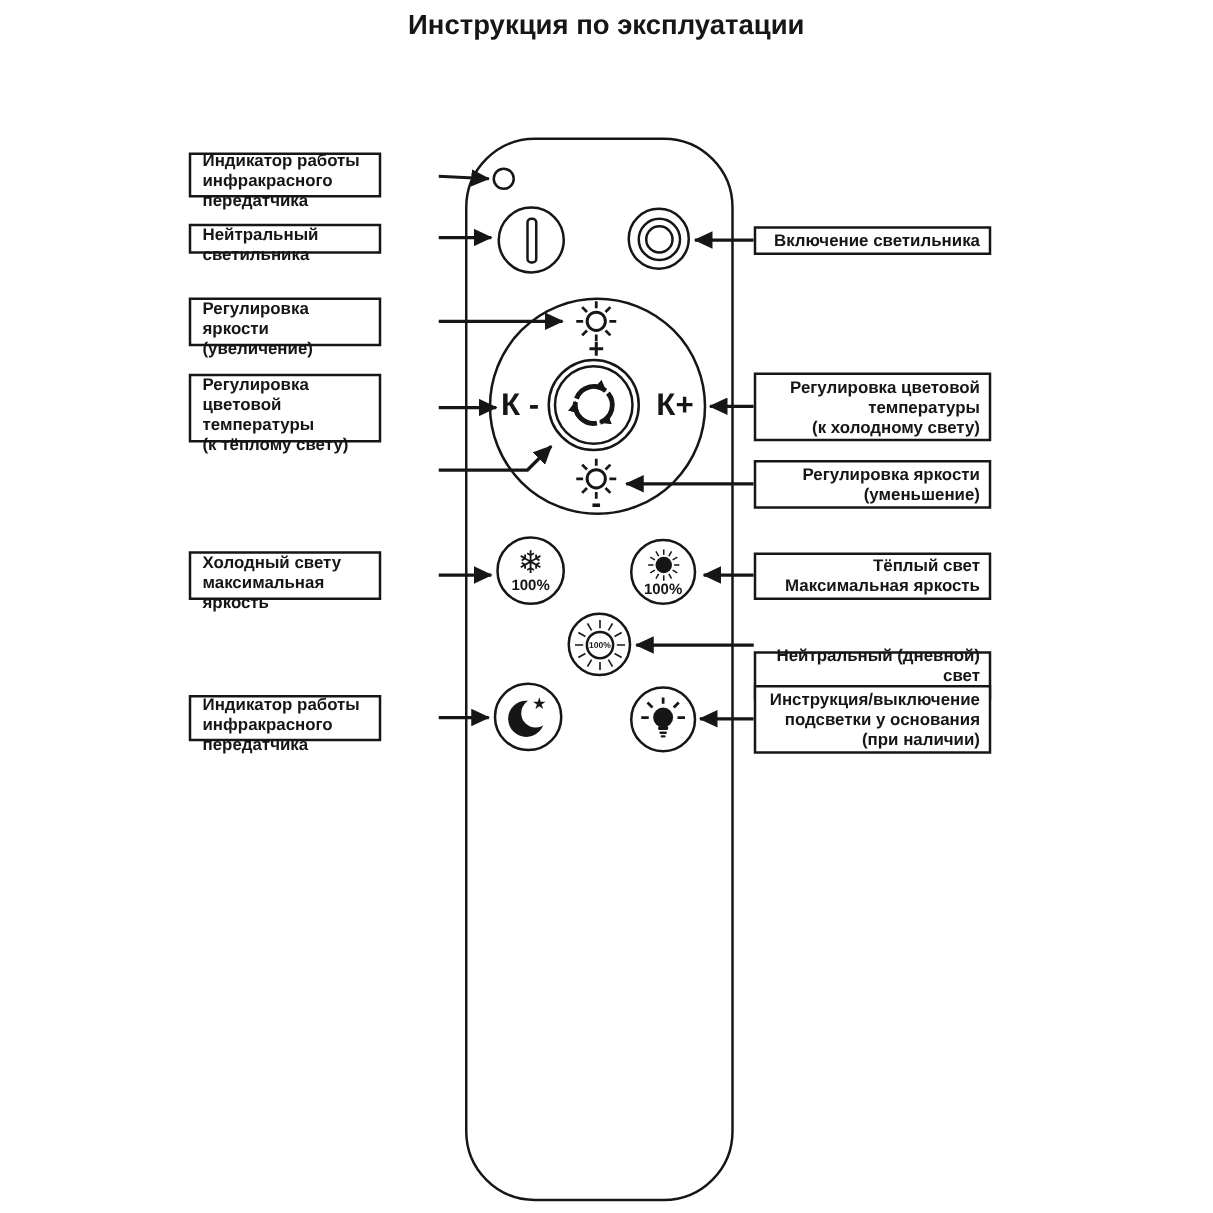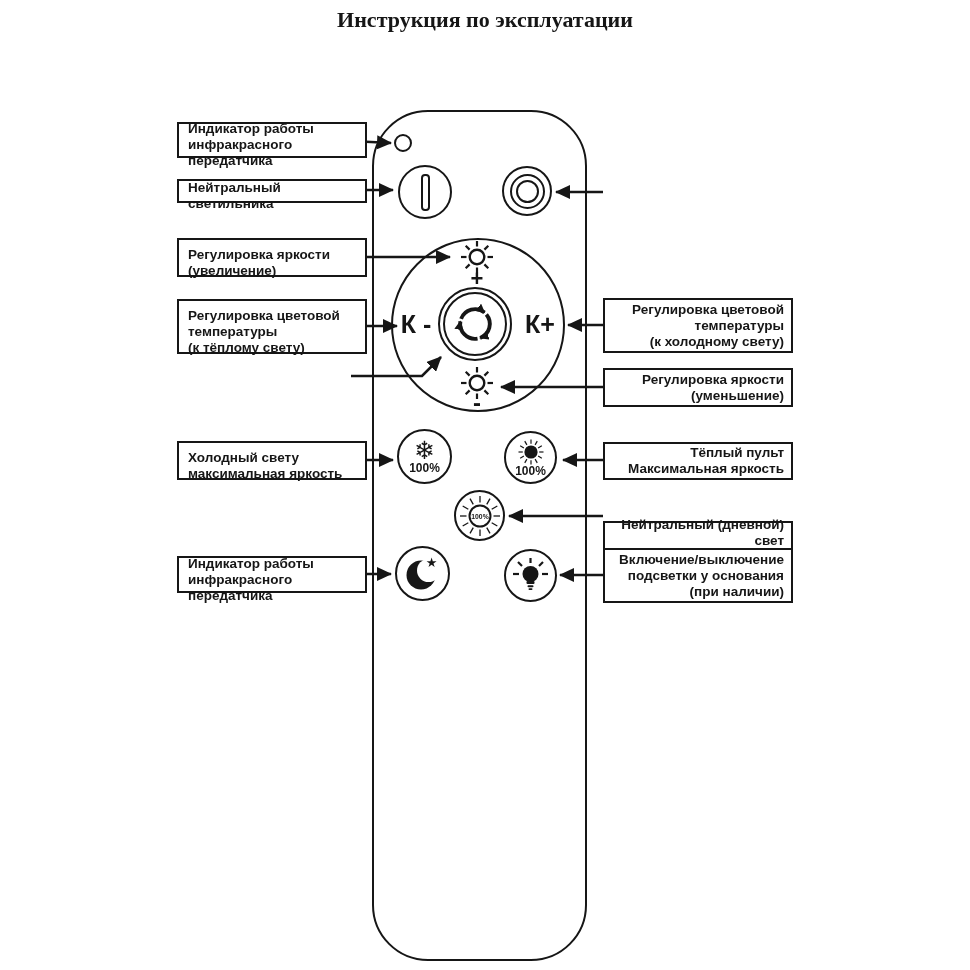--- a/index.html
+++ b/index.html
@@ -3,32 +3,32 @@
 <meta charset="utf-8">
 <style>
   * { margin:0; padding:0; box-sizing:border-box; }
   html,body { background:#ffffff; }
   .page {
     position:relative; width:970px; height:970px; background:#ffffff;
     font-family:"Liberation Sans", sans-serif; color:#161616; overflow:hidden;
   }
   .title {
     position:absolute; top:7px; left:0; width:970px; text-align:center;
-    font-size:22px; font-weight:bold;font-family:Liberation Serif, serif;
+    font-size:22px; font-weight:bold;
   }
   .subtitle {
     position:absolute; top:54px; left:0; width:970px; text-align:center;
     font-size:16px; font-weight:bold;
   }
   .lbox, .rbox {
     position:absolute; background:#ffffff; border:2px solid #161616;
     display:flex; align-items:center; z-index:6;
     font-weight:bold; font-size:13.5px; line-height:16px;
   }
-  .lbox { left:177px; width:190px; padding:12px 4px 2px 9px; }
+  .lbox { left:151px; width:154px; padding:12px 4px 2px 9px; }
   .rbox { left:603px; width:190px; padding:2px 7px 2px 4px; justify-content:flex-end; }
   .lbox span, .rbox span { white-space:pre-line; }
   .rbox span { text-align:right; }
   .circle { position:absolute; border:2.4px solid #161616; border-radius:50%; background:#ffffff; }
   .remote {
     position:absolute; left:372px; top:110px; width:215px; height:851px;
     border:2.4px solid #161616; border-radius:56px; background:#ffffff; z-index:1;
   }
   .dial { left:391px; top:238px; width:174px; height:174px; border-width:2.2px; z-index:2; }
   .ico { position:absolute; z-index:4; }
@@ -206,39 +206,42 @@
     </div>
   <div class="lbox" style="top:441px;height:39px">
     <span>Холодный свету
 максимальная яркость</span>
     </div>
   <div class="lbox" style="top:556px;height:37px">
     <span>Индикатор работы
 инфракрасного передатчика</span>
     </div>
 
+  <div class="rbox" style="top:181px;height:23px">
+    <span>Включение светильника</span>
+    </div>
   <div class="rbox" style="top:298px;height:55px">
     <span>Регулировка цветовой
 температуры
 (к холодному свету)</span>
     </div>
   <div class="rbox" style="top:368px;height:39px">
     <span>Регулировка яркости
 (уменьшение)</span>
     </div>
   <div class="rbox" style="top:442px;height:38px">
-    <span>Тёплый пульт
+    <span>Тёплый свет
 Максимальная яркость</span>
     </div>
   <div class="rbox" style="top:521px;height:39px">
     <span>Нейтральный (дневной) свет
 Максимальная яркость</span>
     </div>
   <div class="rbox" style="top:548px;height:55px">
-    <span>Включение/выключение
+    <span>Инструкция/выключение
 подсветки у основания
 (при наличии)</span>
     </div>
 
   <svg class="overlay" width="970" height="970" viewBox="0 0 970 970">
     <defs>
       <marker id="ah" markerUnits="userSpaceOnUse" markerWidth="16" markerHeight="14" refX="14" refY="7" orient="auto">
         <path d="M0,0 L15,7 L0,14 z" fill="#161616" stroke="none"></path>
       </marker>
     </defs>

